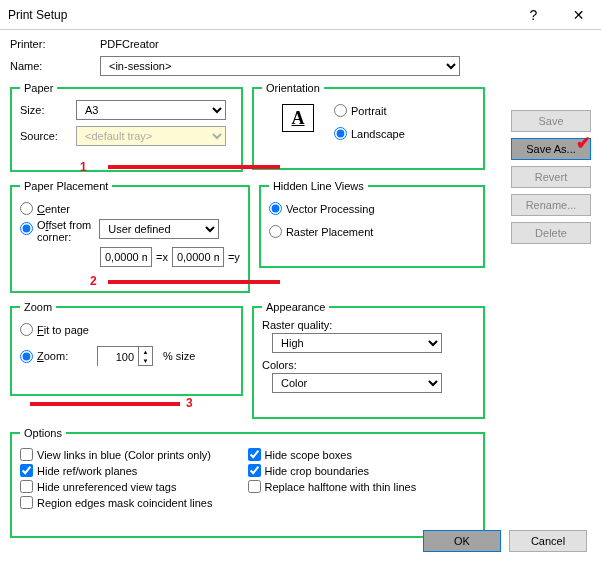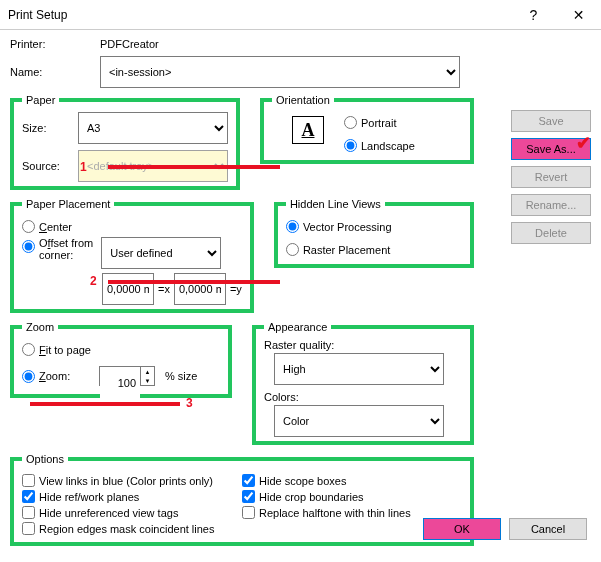--- a/index.html
+++ b/index.html
@@ -28,44 +28,44 @@
     font-size: 14px;
   }
   .content {
     position: absolute;
     top: 30px; left: 0; right: 0; bottom: 0;
     padding: 8px 10px;
   }
   .row { display: flex; align-items: center; margin-bottom: 6px; }
   .label { width: 90px; }
   fieldset {
-    border: 4px solid #22c55e;
-    margin: 0 12px 8px 0;
-    padding: 6px 8px 4px 8px;
+    border: 2px solid #22c55e;
+    margin: 0 1px 8px 0;
+    padding: 6px 8px 24px 8px;
   }
   legend { padding: 0 4px; font-size: 11px; }
   select, input[type=text] {
     font-family: inherit; font-size: 11px;
     border: 1px solid #7a7a7a;
     background: #fff;
-    height: 32px;
+    height: 20px;
     padding: 1px 4px;
   }
   select:disabled, input:disabled { background: #fef9c3; color: #888; }
   .btn {
     height: 22px;
     border: 1px solid #adadad;
     background: #e1e1e1;
     display: flex; align-items: center; justify-content: center;
     font-size: 11px;
     cursor: default;
     padding: 0 8px;
   }
   .btn.disabled { color: #888; }
-  .btn.highlight { background: #ec4899; border-color: #0078d7; }
+  .btn.highlight { background: #a3a3a3; border-color: #0078d7; }
   .sidebtns {
     position: absolute;
     top: 80px; right: 10px;
     width: 80px;
     display: flex; flex-direction: column; gap: 6px;
   }
   .main-left {
     width: 476px;
   }
   .two-col { display: flex; gap: 8px; }
@@ -90,21 +90,21 @@
     height: 20px;
   }
   .spinner input { border: none; width: 40px; text-align: right; padding: 0 4px; }
   .spinner .arrows {
     width: 14px; display: flex; flex-direction: column;
     border-left: 1px solid #7a7a7a;
   }
   .spinner .arrows span { flex:1; font-size: 6px; display:flex; align-items:center; justify-content:center; }
   .bottom-btns {
     position: absolute;
-    bottom: 22px; right: 14px;
+    bottom: 10px; right: 14px;
     display: flex; gap: 8px;
   }
   .bottom-btns .btn { width: 78px; height: 22px; }
   .redline {
     position: absolute;
     height: 4px;
     background: #e81123;
     z-index: 5;
   }
   .rednum {

